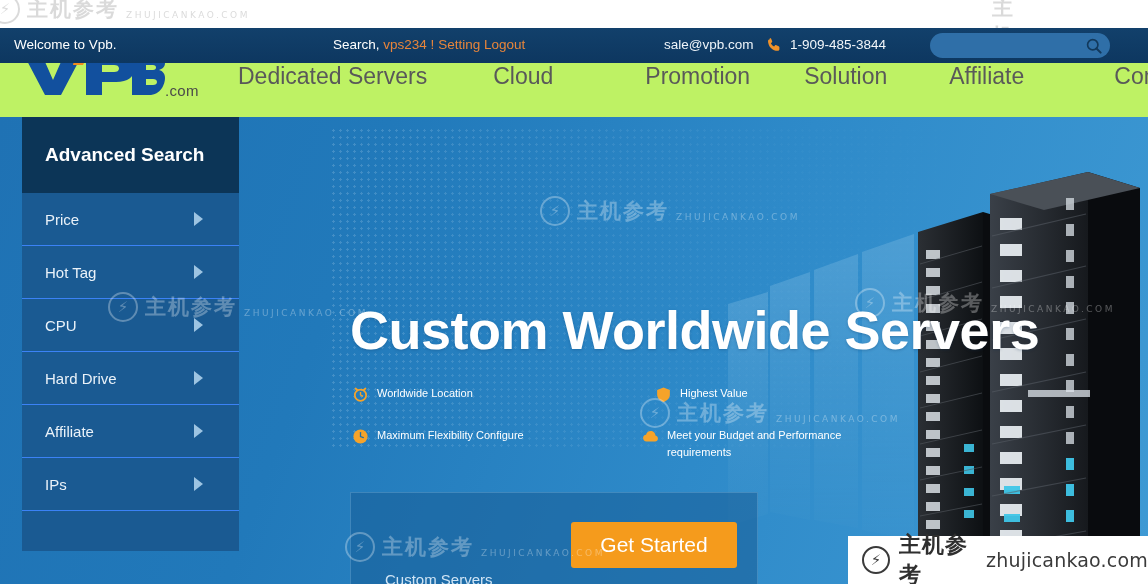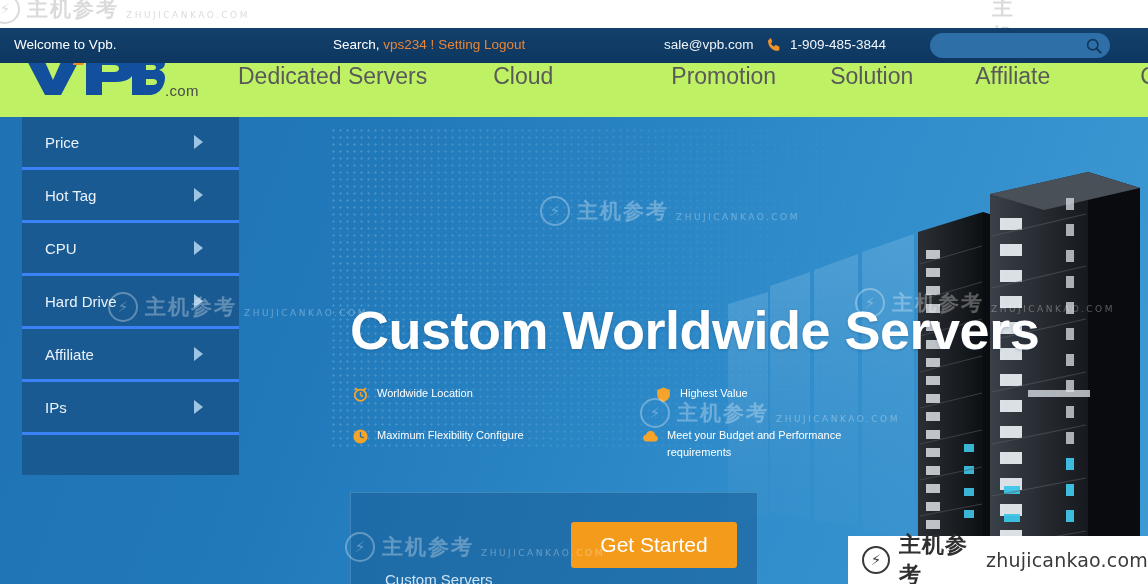--- a/index.html
+++ b/index.html
@@ -53,21 +53,21 @@
   }
   .nav-items{
     position:absolute; left:238px; top:0; height:82px;
     display:flex; align-items:center;
   }
   .nav-item{
     font-size:23px; color:#595959; white-space:nowrap;
     cursor:pointer; text-decoration:none;
   }
   .nav-item:nth-child(1){ margin-right:66px; }
-  .nav-item:nth-child(2){ margin-right:118px; }
+  .nav-item:nth-child(2){ margin-right:92px; }
   .nav-item:nth-child(3){ margin-right:54px; }
   .nav-item:nth-child(4){ margin-right:62px; }
   .nav-item:nth-child(5){ margin-right:90px; }
 
   
   .hero{
     position:absolute; left:0; top:117px; width:1148px; height:467px;
     background:linear-gradient(110deg,#1f72b4 0%,#2179ba 30%,#2e8ac9 62%,#3f9ad4 100%);
     overflow:hidden; z-index:5;
   }
@@ -122,21 +122,21 @@
   .sidebar{
     position:absolute; left:22px; top:117px; width:217px; height:467px;
     z-index:15;
   }
   .sb-head{
     height:76px; background:#0c3557;
     display:flex; align-items:center; padding-left:23px;
     color:#ffffff; font-size:19px; font-weight:bold;
   }
   .sb-item{
-    height:53px; background:#1a5a92; border-bottom:3px solid #3b82f6;
+    height:53px; background:#1a5a92; border-bottom:1px solid #3b82f6;
     display:flex; align-items:center; padding:0 0 0 23px;
     color:#eaf2f9; font-size:15px; cursor:pointer; position:relative;
   }
   .sb-arrow{
     position:absolute; right:36px; top:50%; transform:translateY(-50%);
     width:0; height:0;
     border-left:9px solid #9dc4e2;
     border-top:7px solid transparent;
     border-bottom:7px solid transparent;
   }
@@ -403,20 +403,21 @@
   </div>
 
   <div class="pricecard">
     <div class="price-sub">Custom Servers</div>
     <button class="cta">Get Started</button>
   </div>
 
 </div>
 
 <div class="sidebar">
+  <div class="sb-head">Advanced Search</div>
 
   <div class="sb-item">
     <span>Price</span>
     <span class="sb-arrow"></span>
   </div>
   <div class="sb-item">
     <span>Hot Tag</span>
     <span class="sb-arrow"></span>
   </div>
   <div class="sb-item">

